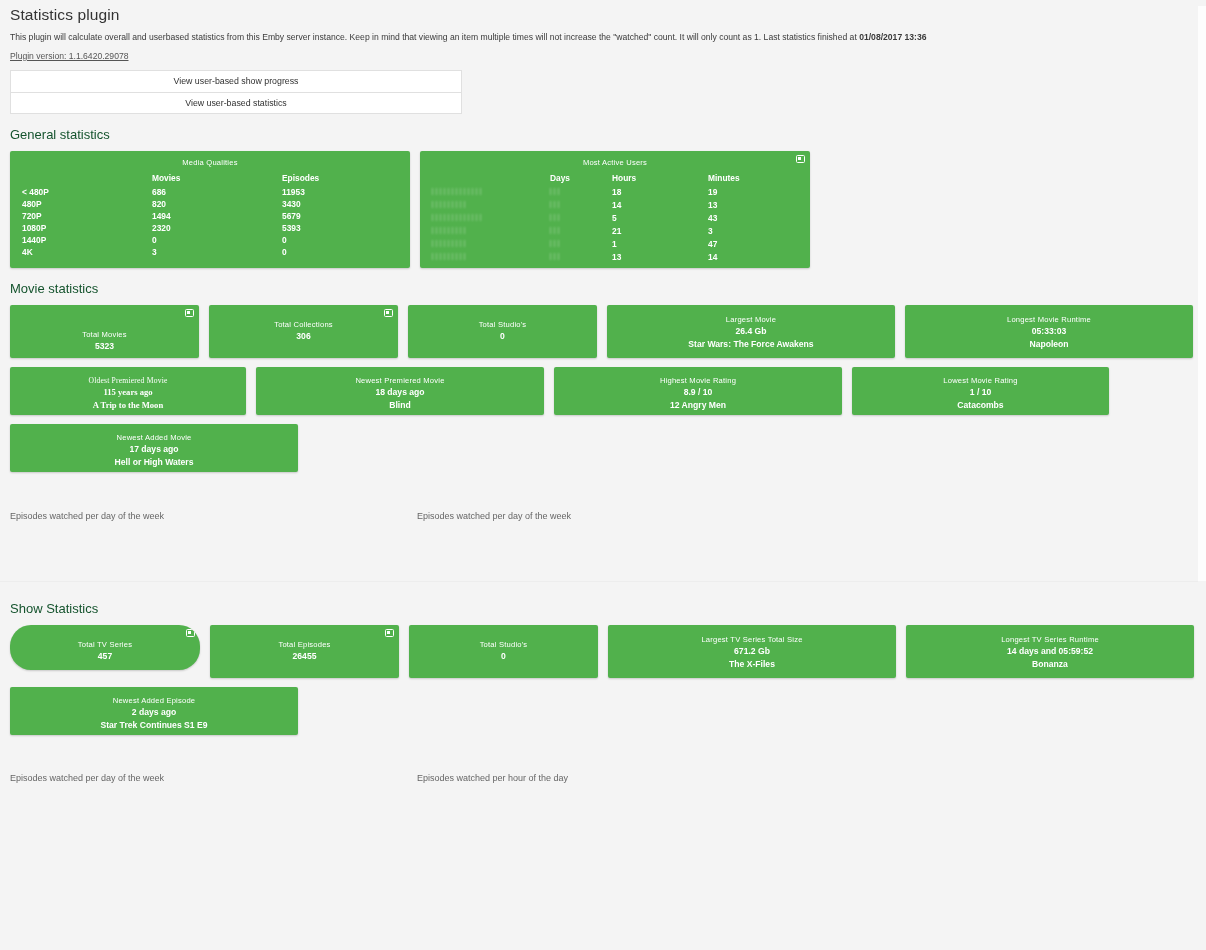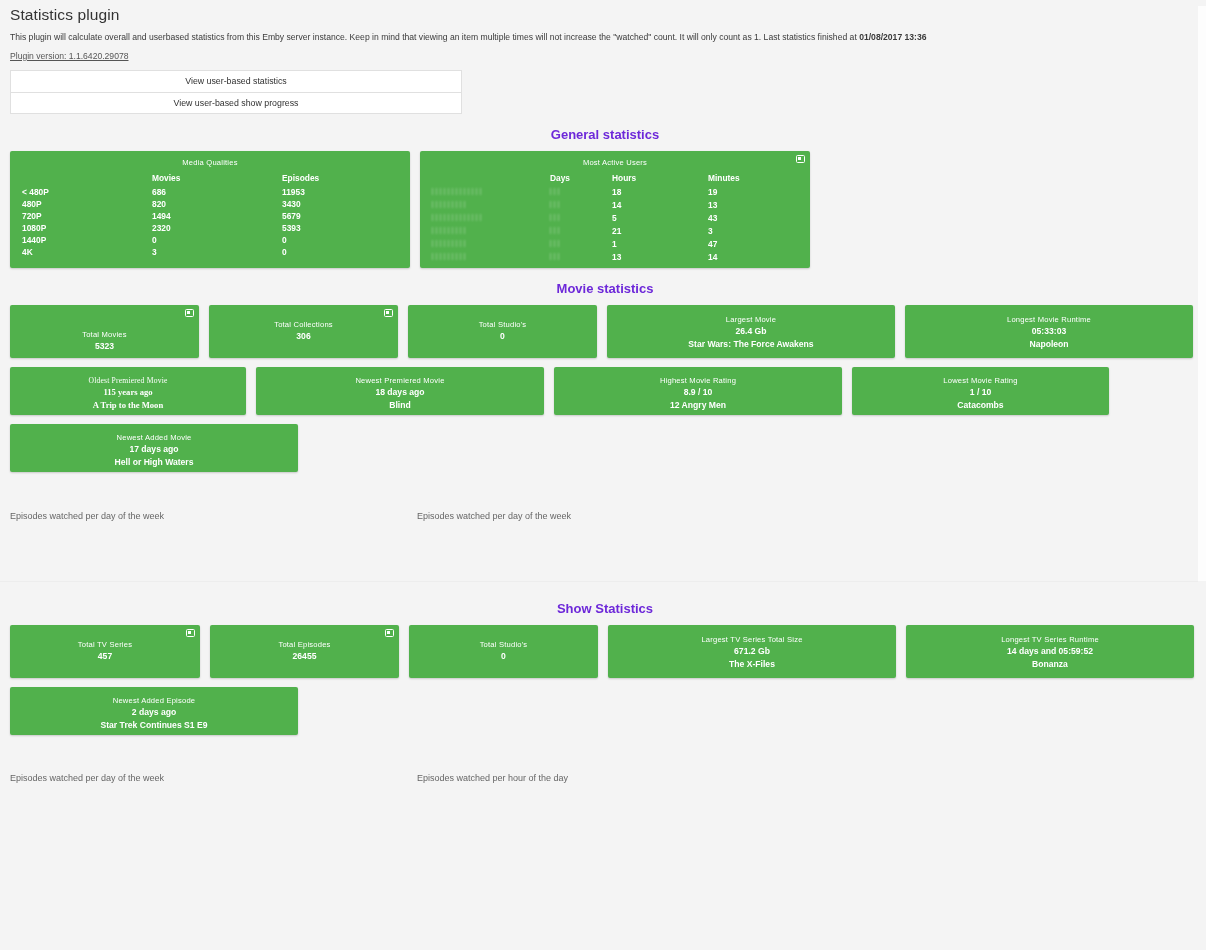--- a/index.html
+++ b/index.html
@@ -48,24 +48,23 @@
     font-size: 8.8px;
     color: #303030;
     font-family: "Liberation Sans", sans-serif;
     padding: 0;
     cursor: pointer;
   }
   .wide-btn:last-child { border-bottom: 1px solid #e0e0e0; }
 
   .section-title {
     font-size: 13px;
-    font-weight: 700;
-    color: #6d28d9;
+    font-weight: 400;
+    color: #14532d;
     margin: 13px 0 0 4px;
-    text-align: center;
   }
 
   .row { display: flex; align-items: flex-start; margin: 9px 0 0 4px; }
 
   .card {
     position: relative;
     background: #51b14c;
     color: #fff;
     border-radius: 2px;
     box-shadow: 0 1px 2px rgba(0,0,0,0.18);
@@ -194,22 +193,22 @@
 
 <div class="page">
 
   <h1 class="page-title">Statistics plugin</h1>
 
   <p class="intro"><span>This plugin will calculate overall and userbased statistics from this Emby server instance. Keep in mind that viewing an item multiple times will not increase the "watched" count. It will only count as 1. Last statistics finished at </span><b>01/08/2017 13:36</b></p>
 
   <p class="plugin-version">Plugin version: 1.1.6420.29078</p>
 
   <div class="btn-stack">
+    <button class="wide-btn">View user-based show progress</button>
     <button class="wide-btn">View user-based statistics</button>
-    <button class="wide-btn">View user-based show progress</button>
   </div>
 
   <h2 class="section-title">General statistics</h2>
 
   <div class="row">
 
     <div class="panel" style="width:400px;height:117px;">
       <div class="panel-title">Media Qualities</div>
       <table class="stat-table">
         <thead>
@@ -378,21 +377,21 @@
       <span class="chart-label">Episodes watched per day of the week</span>
     </div>
   </div>
 
   <div class="scroll-edge" style="top:0;height:575px;"></div>
   <div class="divider-band" style="top:575px;"></div>
 
   <h2 class="section-title" style="margin-top:44px;">Show Statistics</h2>
 
   <div class="row">
-    <div class="card" style="width:190px;height:53px;padding-top:15px;">
+    <div class="card" style="width:190px;height:45px;padding-top:15px;border-radius:21px;">
       <span class="info-icon"></span>
       <span class="c-title">Total TV Series</span>
       <span class="c-value">457</span>
     </div>
     <div class="card" style="width:189px;height:53px;padding-top:15px;">
       <span class="info-icon"></span>
       <span class="c-title">Total Episodes</span>
       <span class="c-value">26455</span>
     </div>
     <div class="card" style="width:189px;height:53px;padding-top:15px;">

